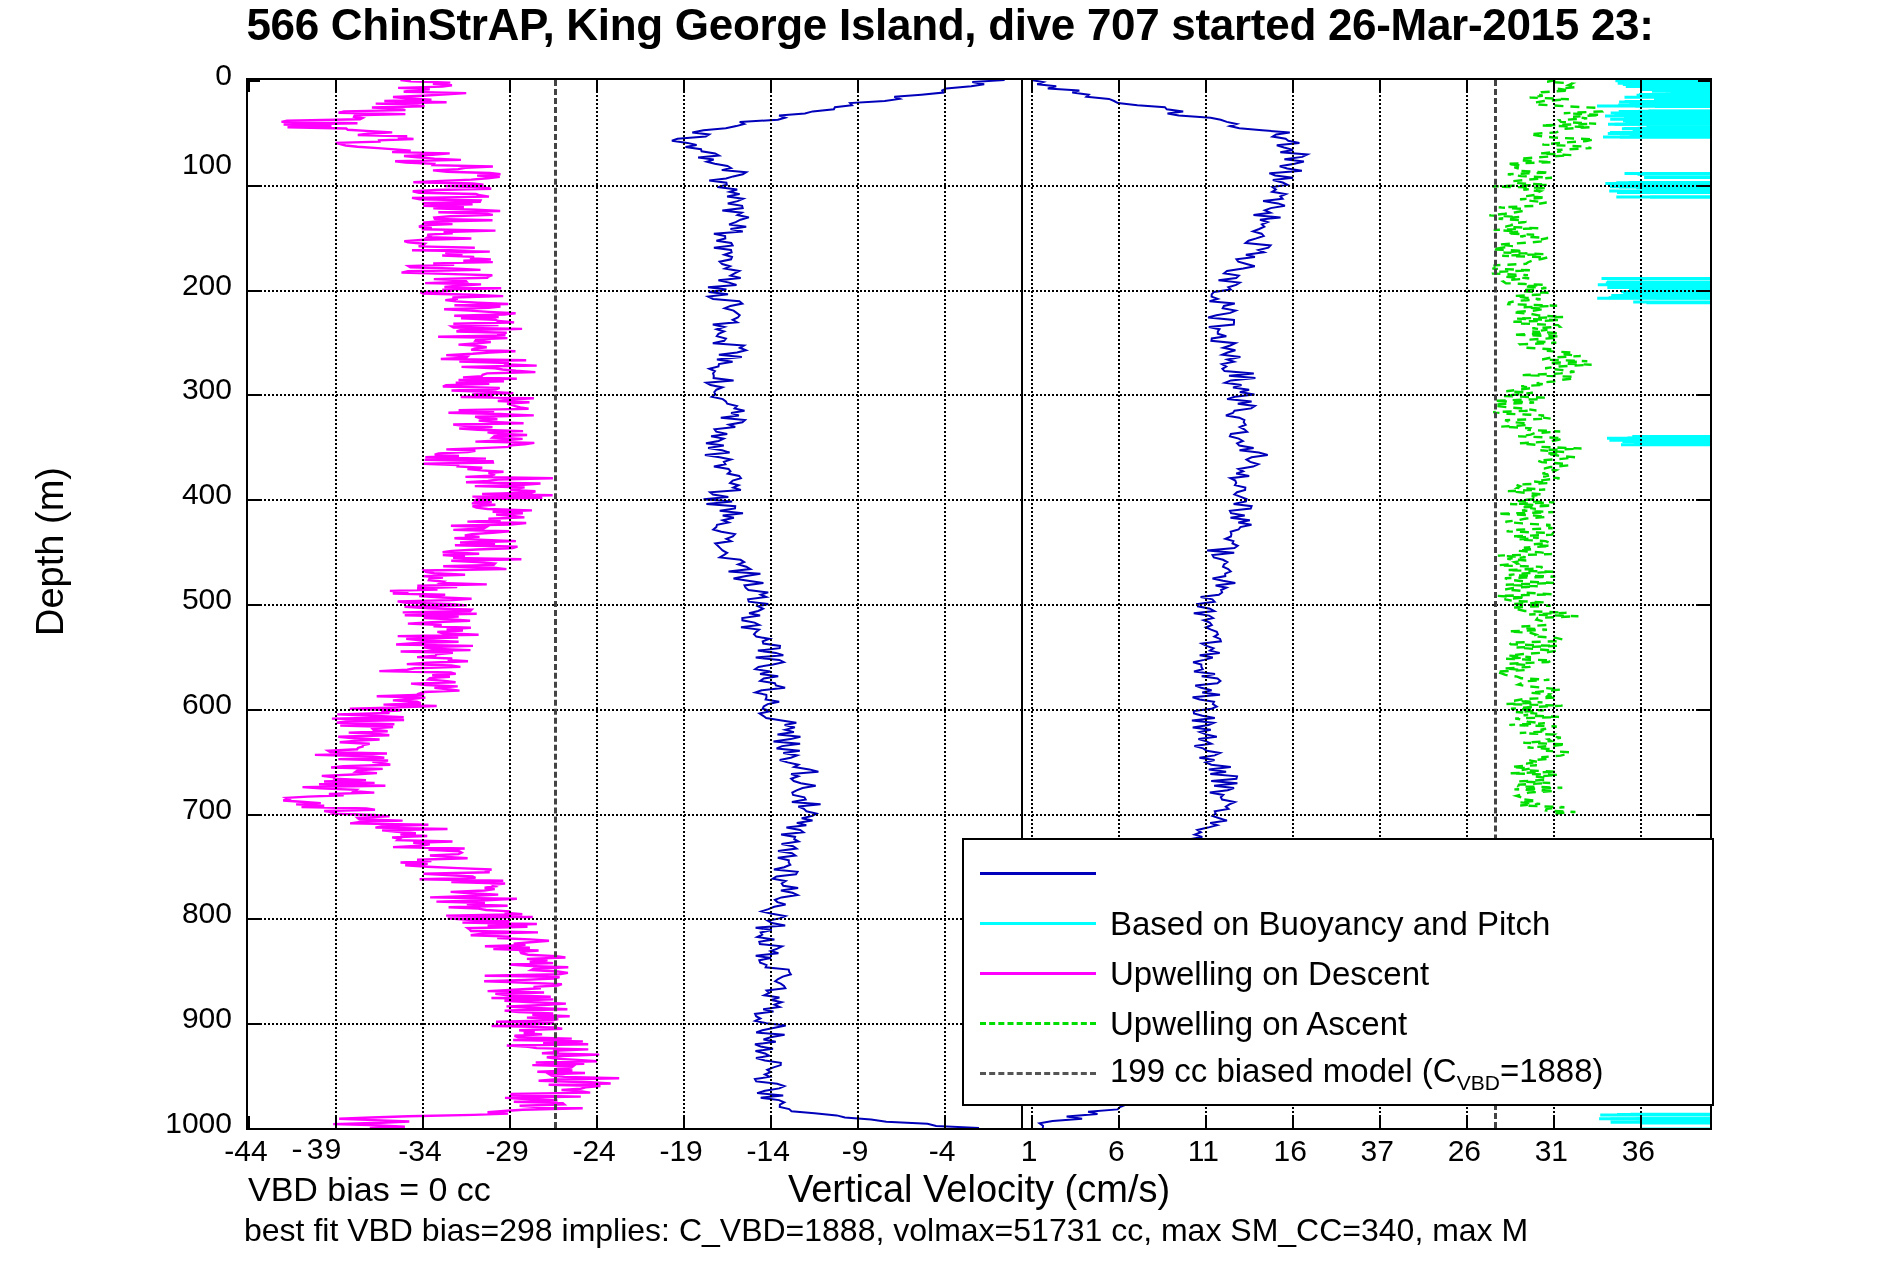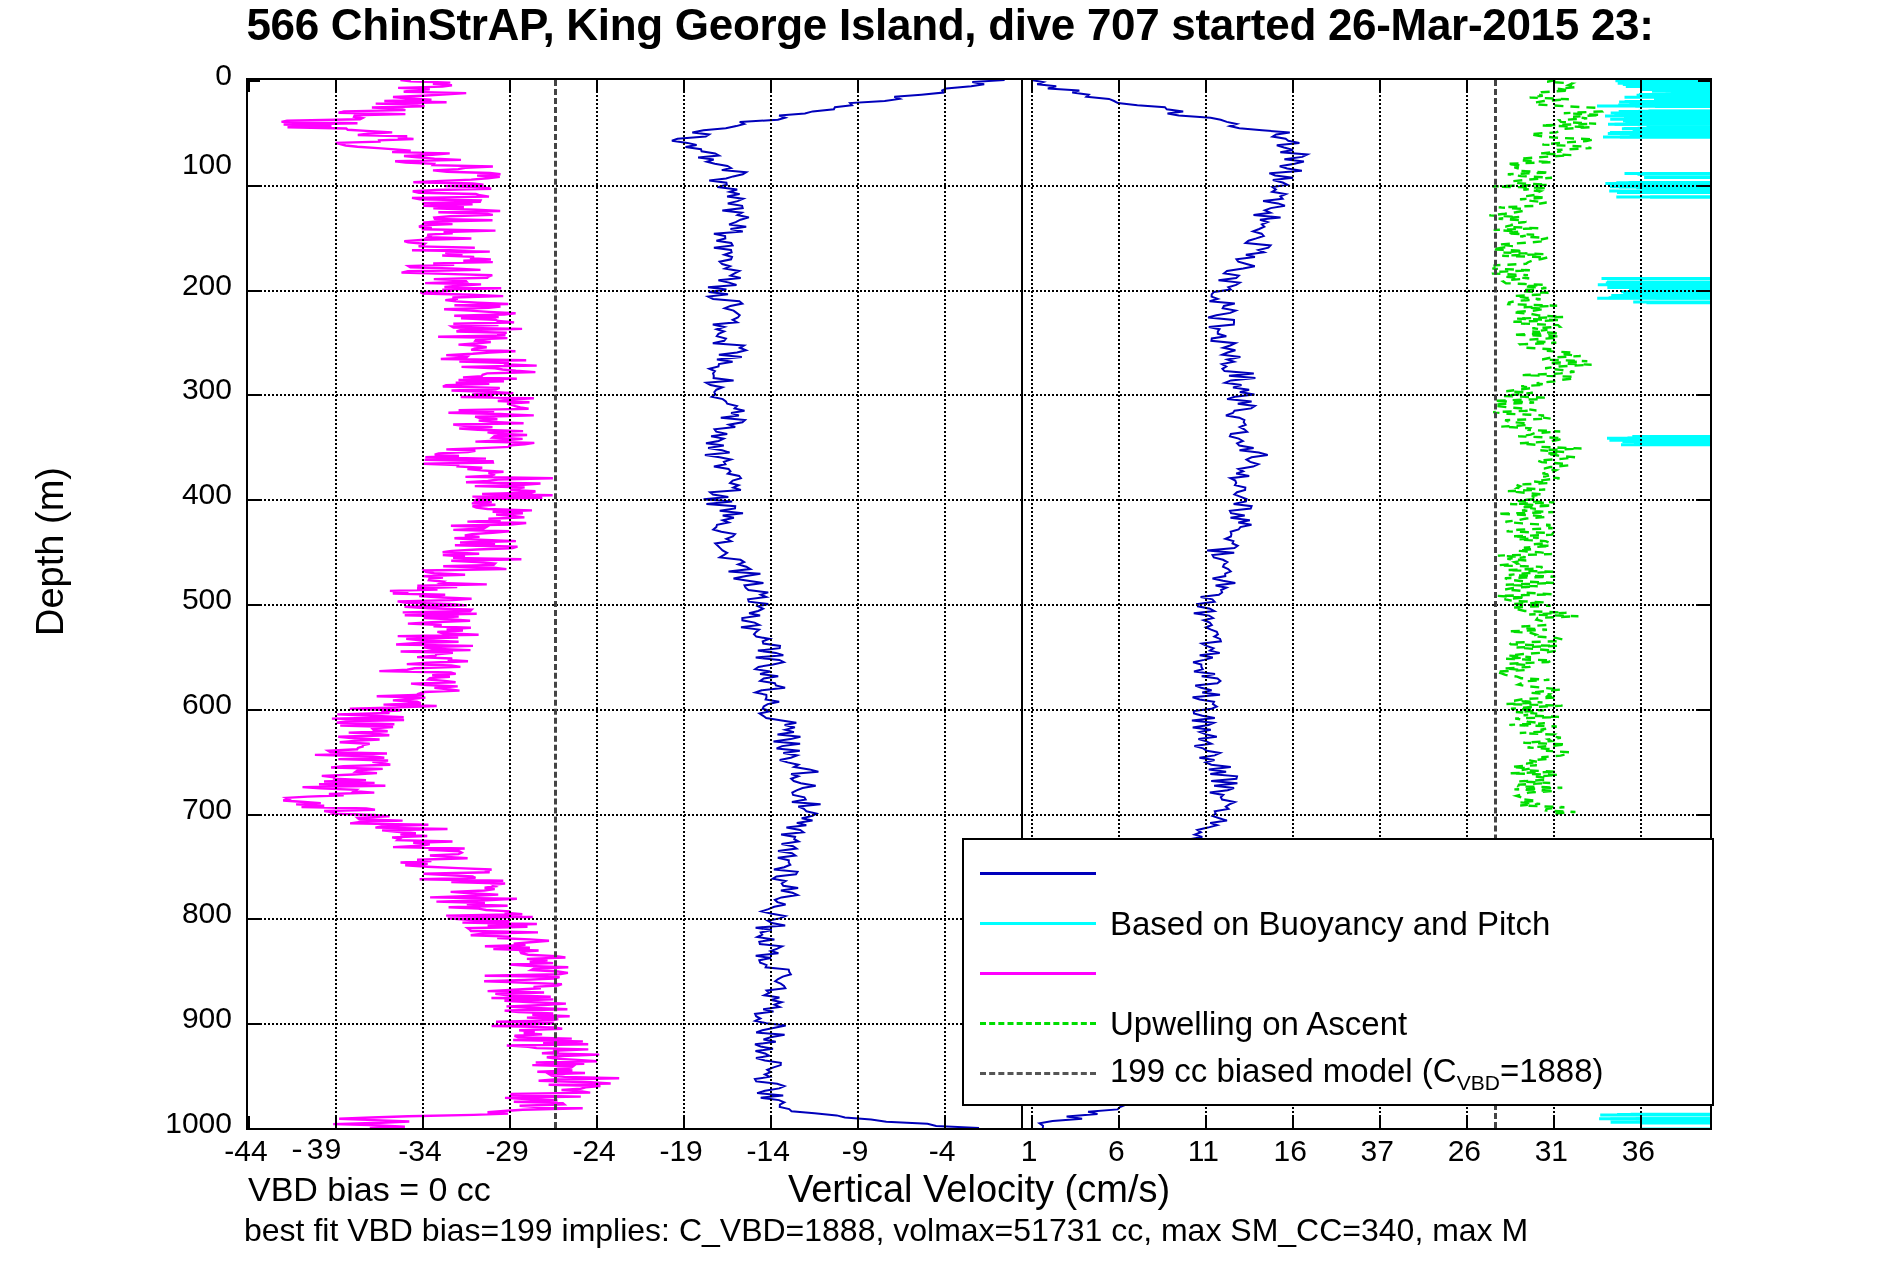--- a/index.html
+++ b/index.html
@@ -382,38 +382,39 @@
       <div class="ylab" style="left: 112px; top: 706.8px;">600</div>
       <div class="ylab" style="left: 112px; top: 811.6px;">700</div>
       <div class="ylab" style="left: 112px; top: 916.4px;">800</div>
       <div class="ylab" style="left: 112px; top: 1021.2px;">900</div>
       <div class="ylab" style="left: 112px; top: 1126px;">1000</div>
     </div>
 
   <div class="ytitle">Depth (m)</div>
   <div class="xtitle">Vertical Velocity (cm/s)</div>
   <div class="vbdnote">VBD bias = 0 cc</div>
-  <div class="footnote">best fit VBD bias=199 implies: C_VBD=1888, volmax=51731 cc, max SM_CC=340, max M</div>
+  <div class="footnote">best fit VBD bias=298 implies: C_VBD=1888, volmax=51731 cc, max SM_CC=340, max M</div>
 
   <div class="legend">
     <div class="legrow">
       <span class="legsample">
           <i id="sw0" style="border-top: 3px solid rgb(0, 0, 187);"></i>
         </span>
     </div>
     <div class="legrow">
       <span class="legsample">
           <i id="sw1" style="border-top: 3px solid rgb(0, 255, 255);"></i>
         </span>
       <span class="legtext">Based on Buoyancy and Pitch</span>
     </div>
     <div class="legrow">
       <span class="legsample">
           <i id="sw2" style="border-top: 3px solid rgb(255, 0, 255);"></i>
         </span>
+      <span class="legtext">Upwelling on Descent</span>
     </div>
     <div class="legrow">
       <span class="legsample">
           <i id="sw3" style="border-top: 3px dashed rgb(0, 221, 0);"></i>
         </span>
       <span class="legtext">Upwelling on Ascent</span>
     </div>
     <div class="legrow">
       <span class="legsample">
           <i id="sw4" style="border-top: 3px dashed rgb(85, 85, 85);"></i>

